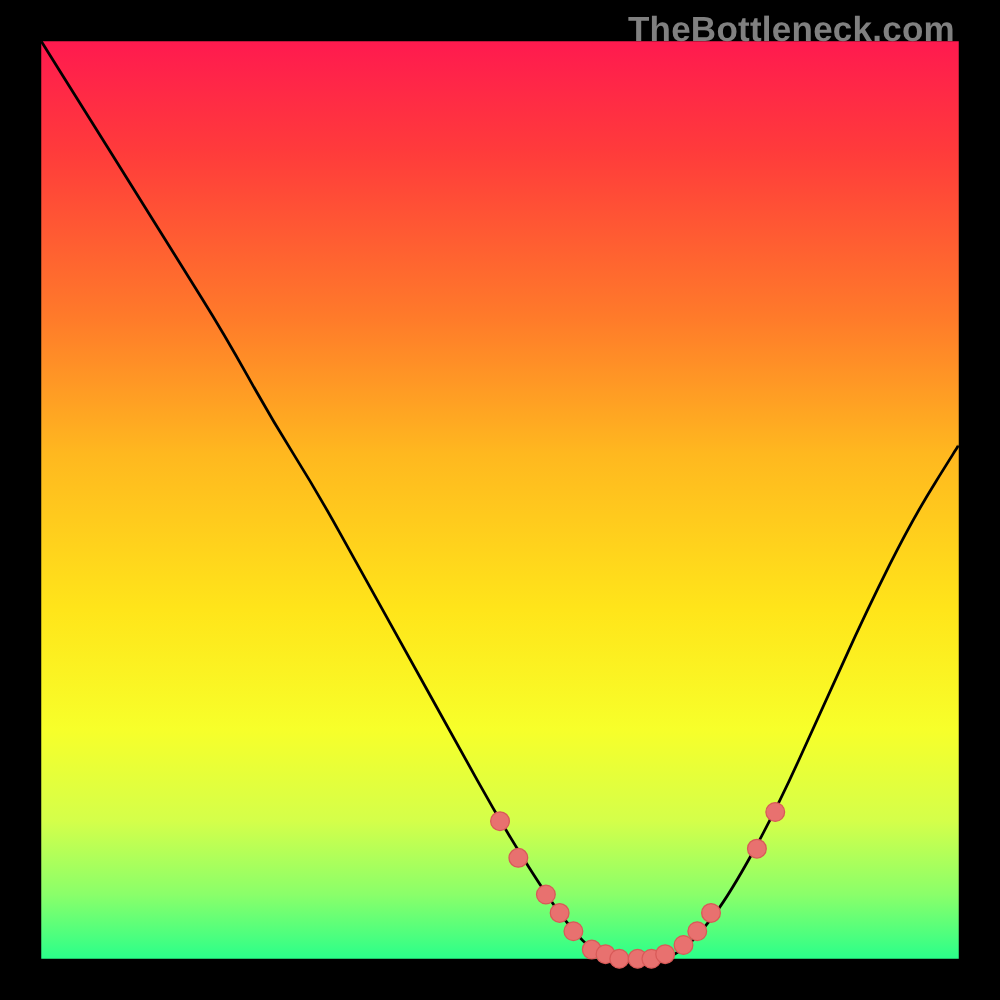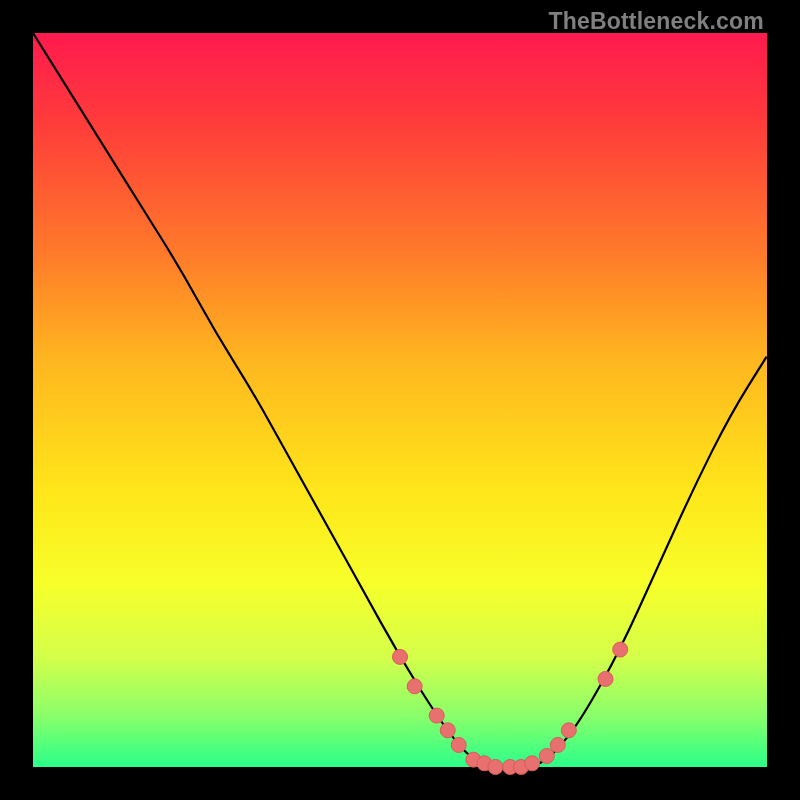--- a/index.html
+++ b/index.html
@@ -1,19 +1,19 @@
 <!DOCTYPE html>
 <html><head>
 <meta charset="utf-8">
 <style>
   * { margin: 0; padding: 0; box-sizing: border-box; }
   body { background: #000; width: 800px; height: 800px; overflow: hidden; position: relative; }
   .frame { position: absolute; top: 0; left: 0; width: 800px; height: 800px; background: #000; }
   .plot-area { position: absolute; top: 33px; left: 33px; width: 734px; height: 734px; background: linear-gradient(to bottom, #ff1a4f 0%, #ff3b3b 12%, #ff7a2a 30%, #ffb81f 45%, #ffe51a 62%, #f7ff2a 75%, #d4ff4a 85%, #8aff6a 93%, #2aff8a 100%); }
-  .watermark { position: absolute; top: 8px; right: 36px; font-family: Arial, Helvetica, sans-serif; font-size: 23px; font-weight: bold; color: #808080; letter-spacing: 0.2px; }
+  .watermark { position: absolute; top: 8px; right: 36px; font-family: Arial, Helvetica, sans-serif; font-size: 28px; font-weight: bold; color: #808080; letter-spacing: 0.2px; }
   svg.curve { position: absolute; top: 33px; left: 33px; width: 734px; height: 734px; overflow: visible; }
   .curve-path { fill: none; stroke: #000; stroke-width: 2.2; }
   .dot { fill: #e8716f; stroke: #d85a58; stroke-width: 1; }
 </style>
 </head>
 <body>
 
 <div class="frame">
   <div class="plot-area"></div>
   <div class="watermark">TheBottleneck.com</div>

